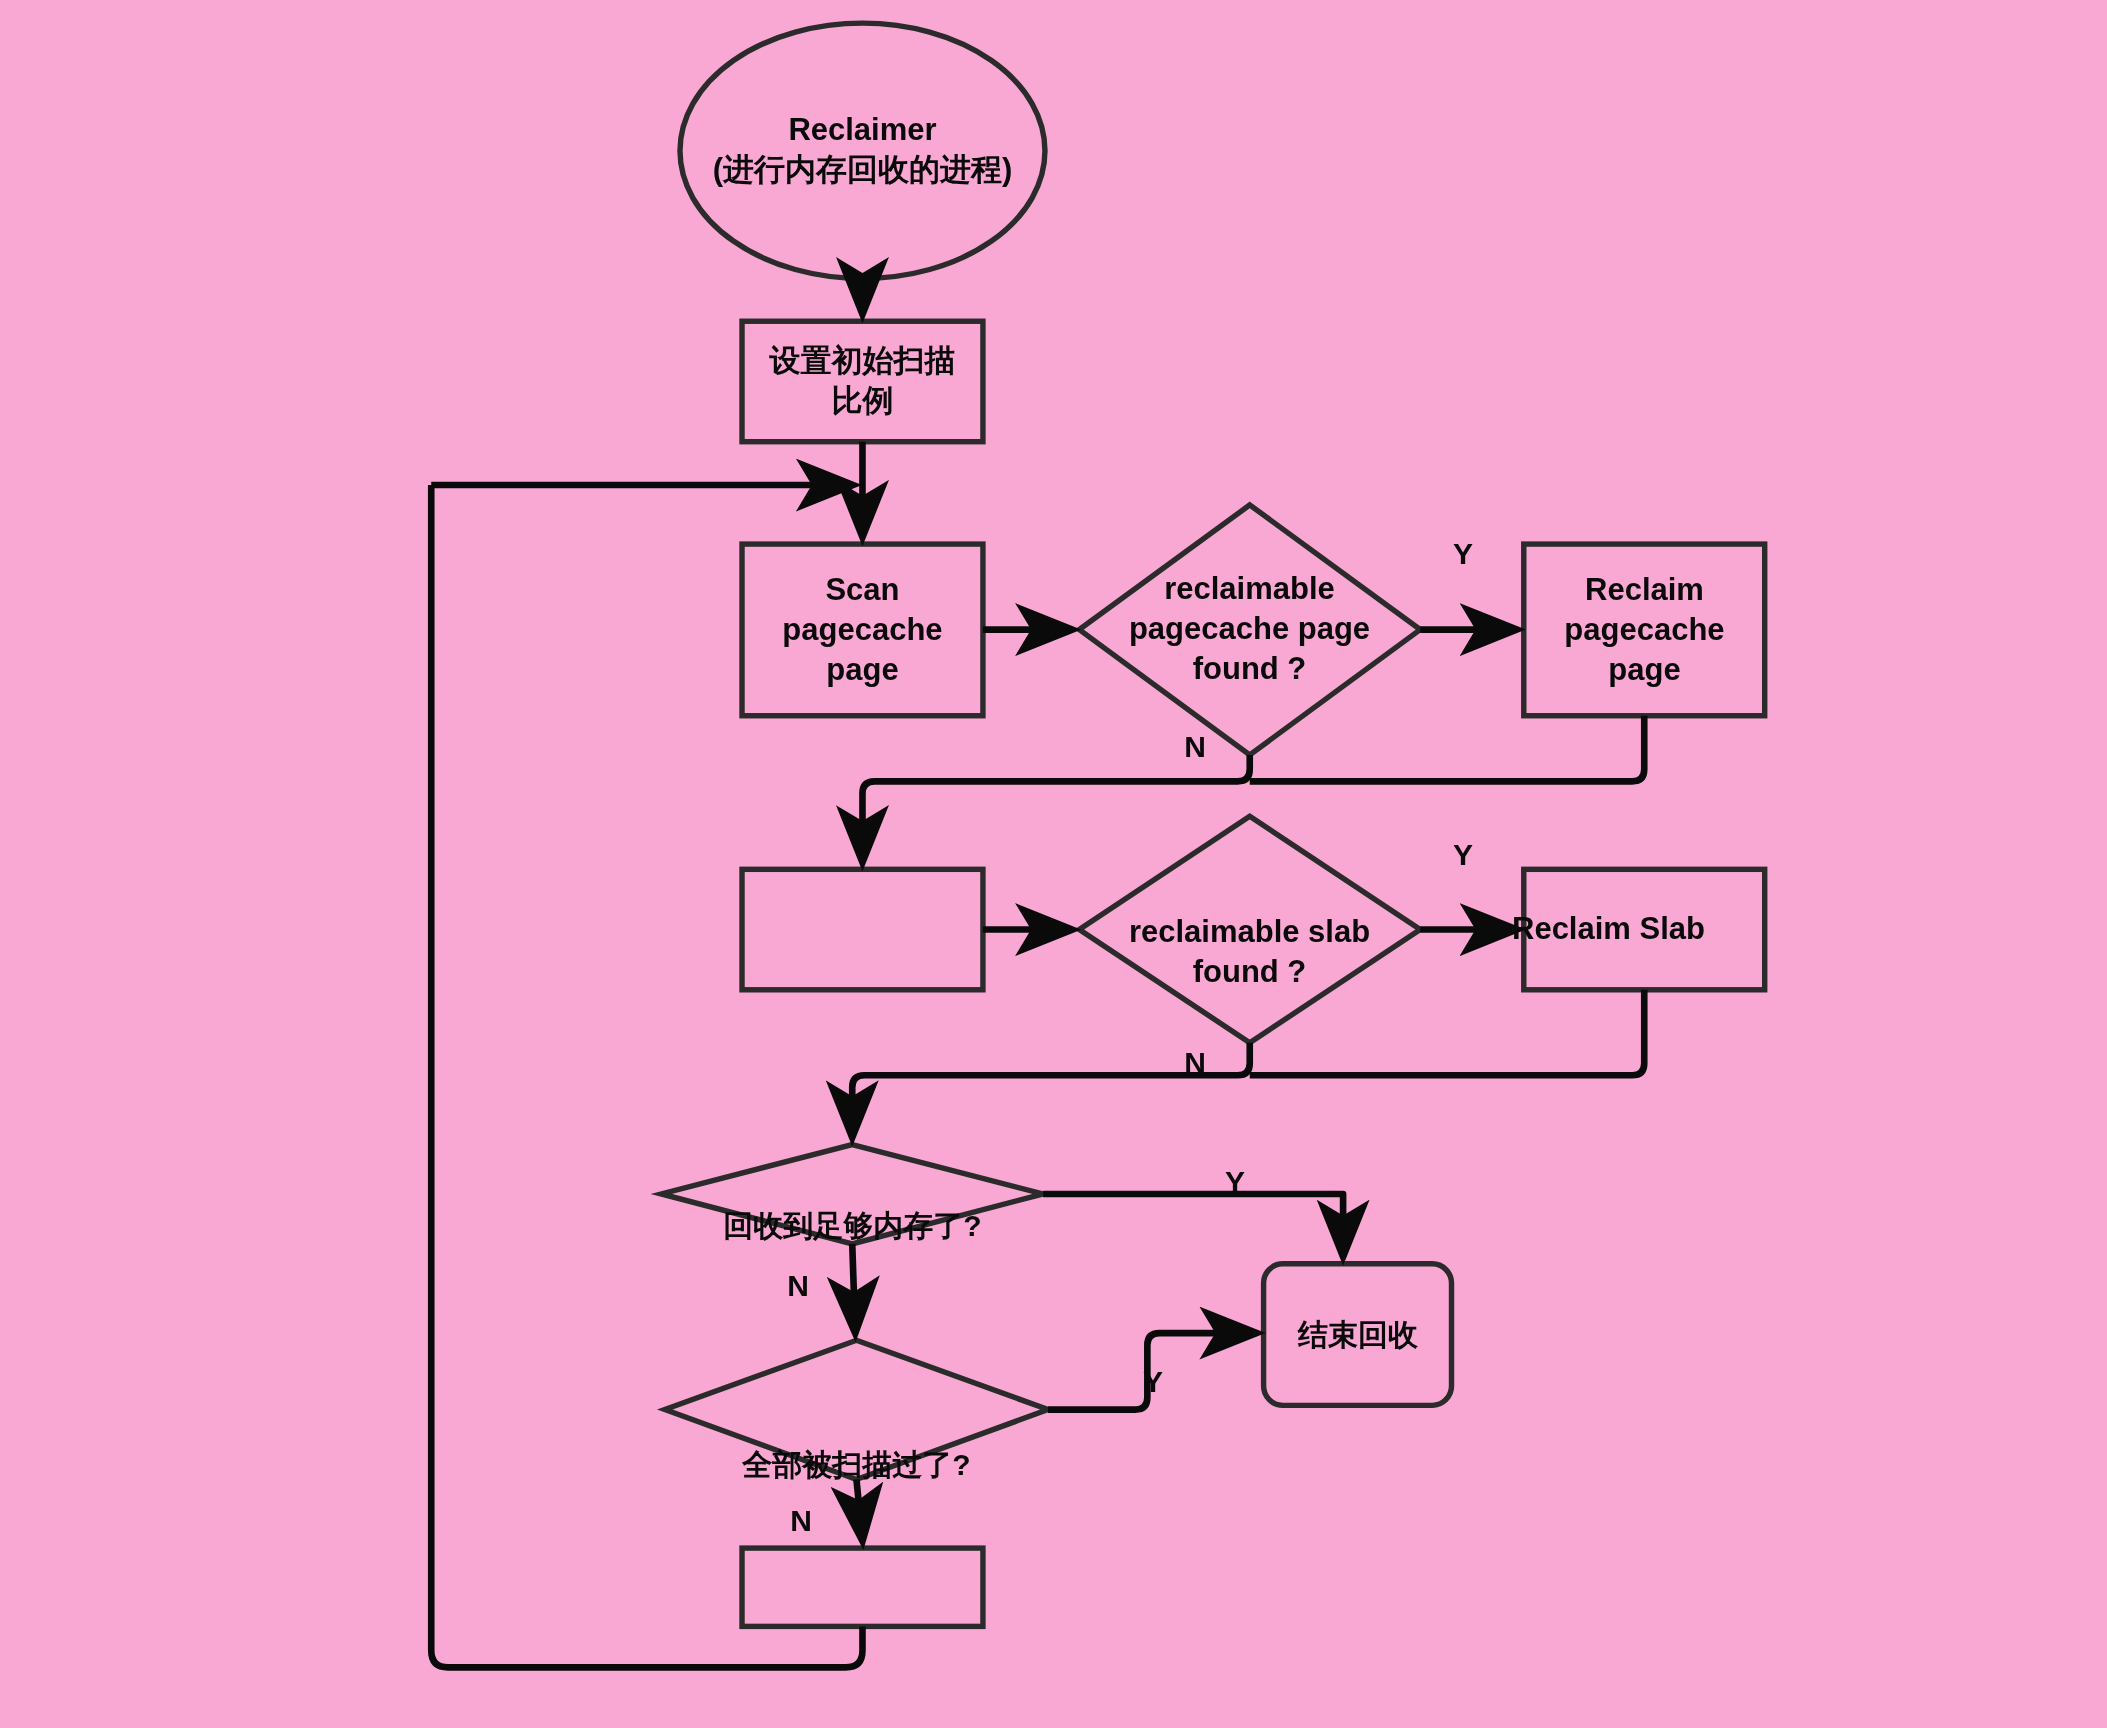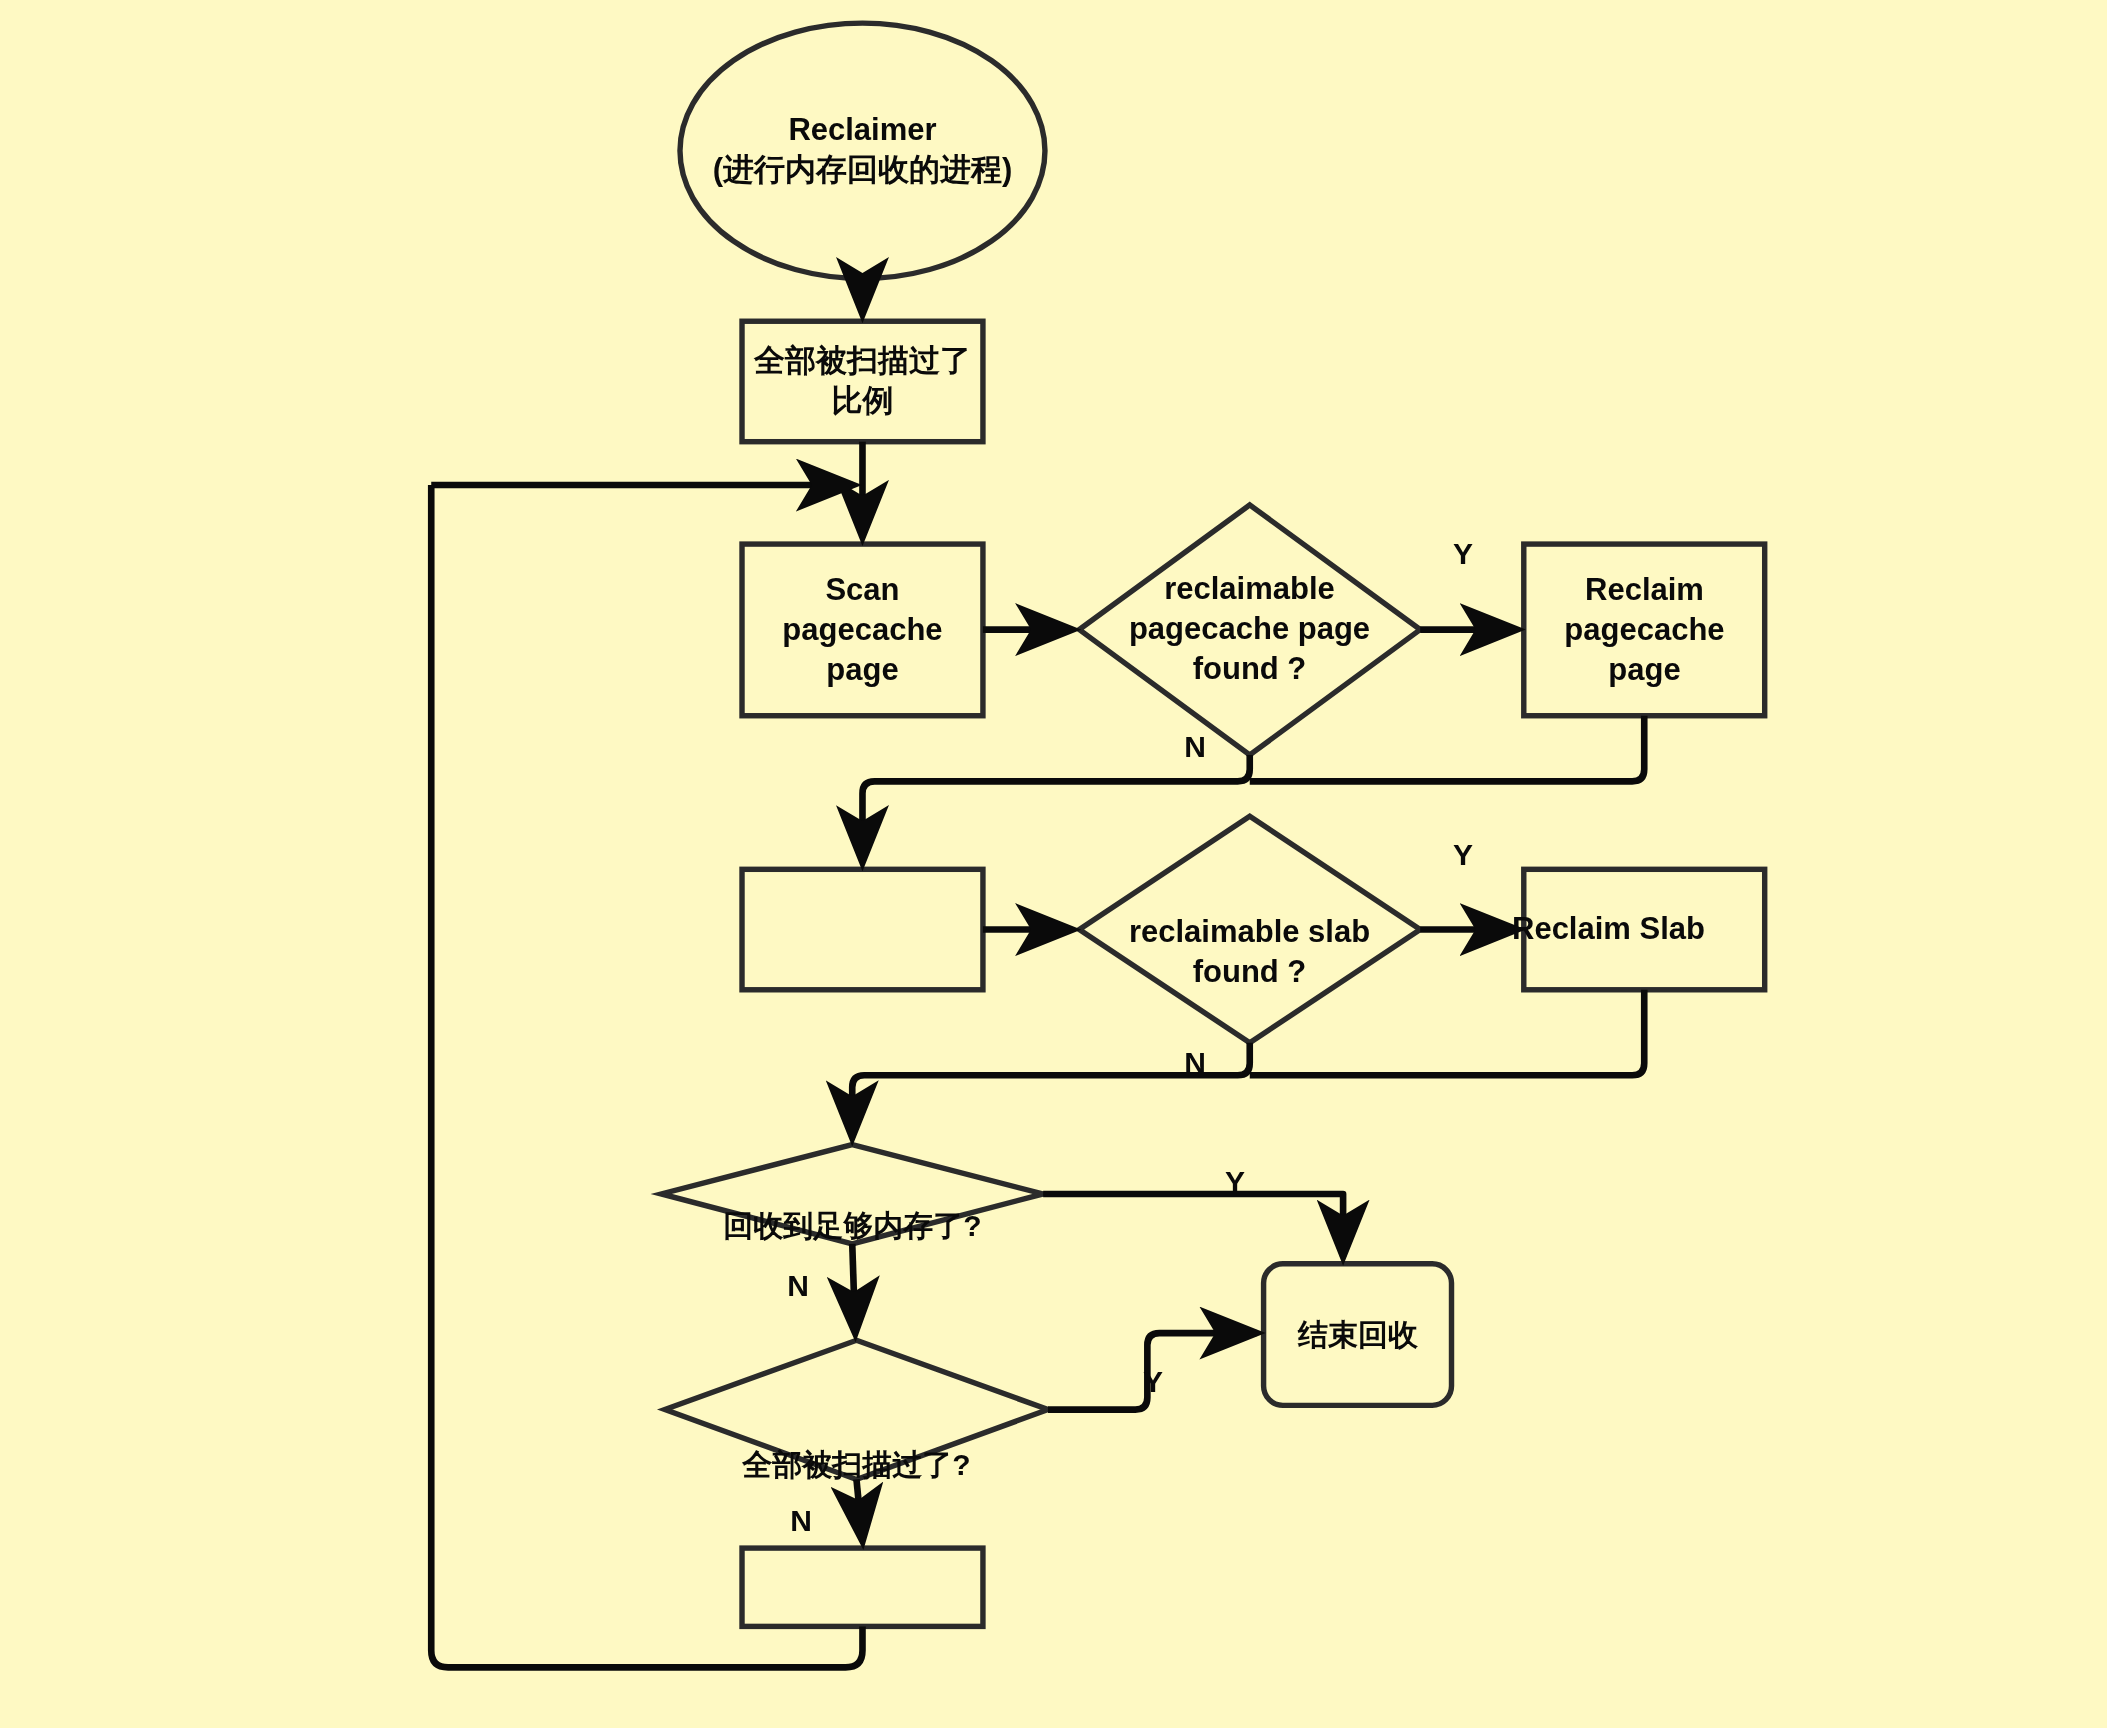--- a/index.html
+++ b/index.html
@@ -4,21 +4,21 @@
 <style>
   html, body {
     margin: 0;
     padding: 0;
     background: #faf6ec;
   }
   #stage {
     position: relative;
     width: 2108px;
     height: 1729px;
-    background: #fef9c3;
+    background: #f9a8d4;
     font-family: "Liberation Sans", "DejaVu Sans", sans-serif;
     overflow: hidden;
   }
   #flow-svg {
     position: absolute;
     left: 0;
     top: 0;
     width: 2108px;
     height: 1729px;
   }
@@ -107,21 +107,21 @@
 
       <path d="M1740,2340 L1885,2340 Q1905,2340 1905,2320 L1905,2233 Q1905,2213 1925,2213 L2086,2213" marker-end="url(#arrowhead)"></path>
 
       <path d="M1422,2456 L1432,2558" marker-end="url(#arrowhead)"></path>
     </g>
   </svg>
 
   <div class="node-label f52" style="left:682px; top:90px; width:361px; height:120px;">Reclaimer
 (进行内存回收的进程)</div>
 
-  <div class="node-label f52" style="left:742px; top:321px; width:241px; height:120px;">全部被扫描过了
+  <div class="node-label f52" style="left:742px; top:321px; width:241px; height:120px;">设置初始扫描
 比例</div>
 
   <div class="node-label f52" style="left:742px; top:544px; width:241px; height:172px;">Scan
 pagecache
 page</div>
 
   <div class="node-label f52" style="left:1081px; top:569px; width:337px; height:120px;">reclaimable
 pagecache page
 found ?</div>
 

